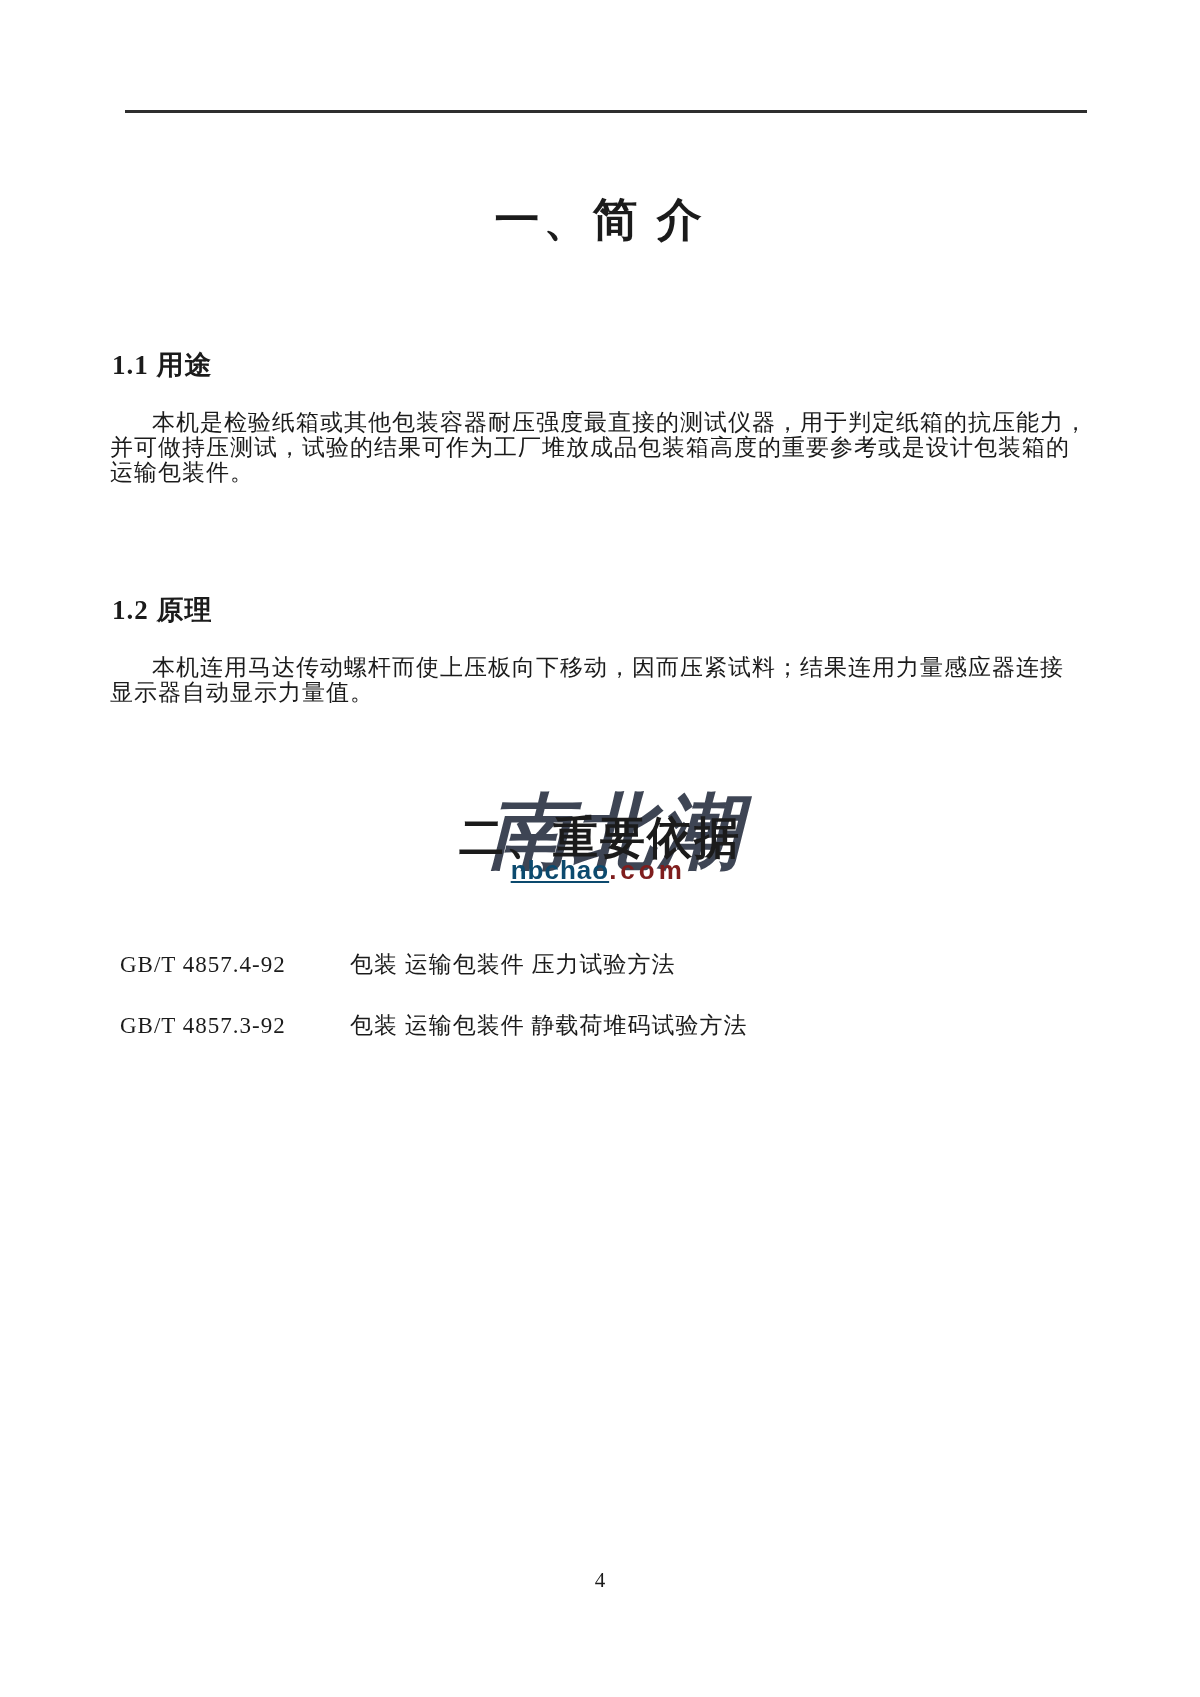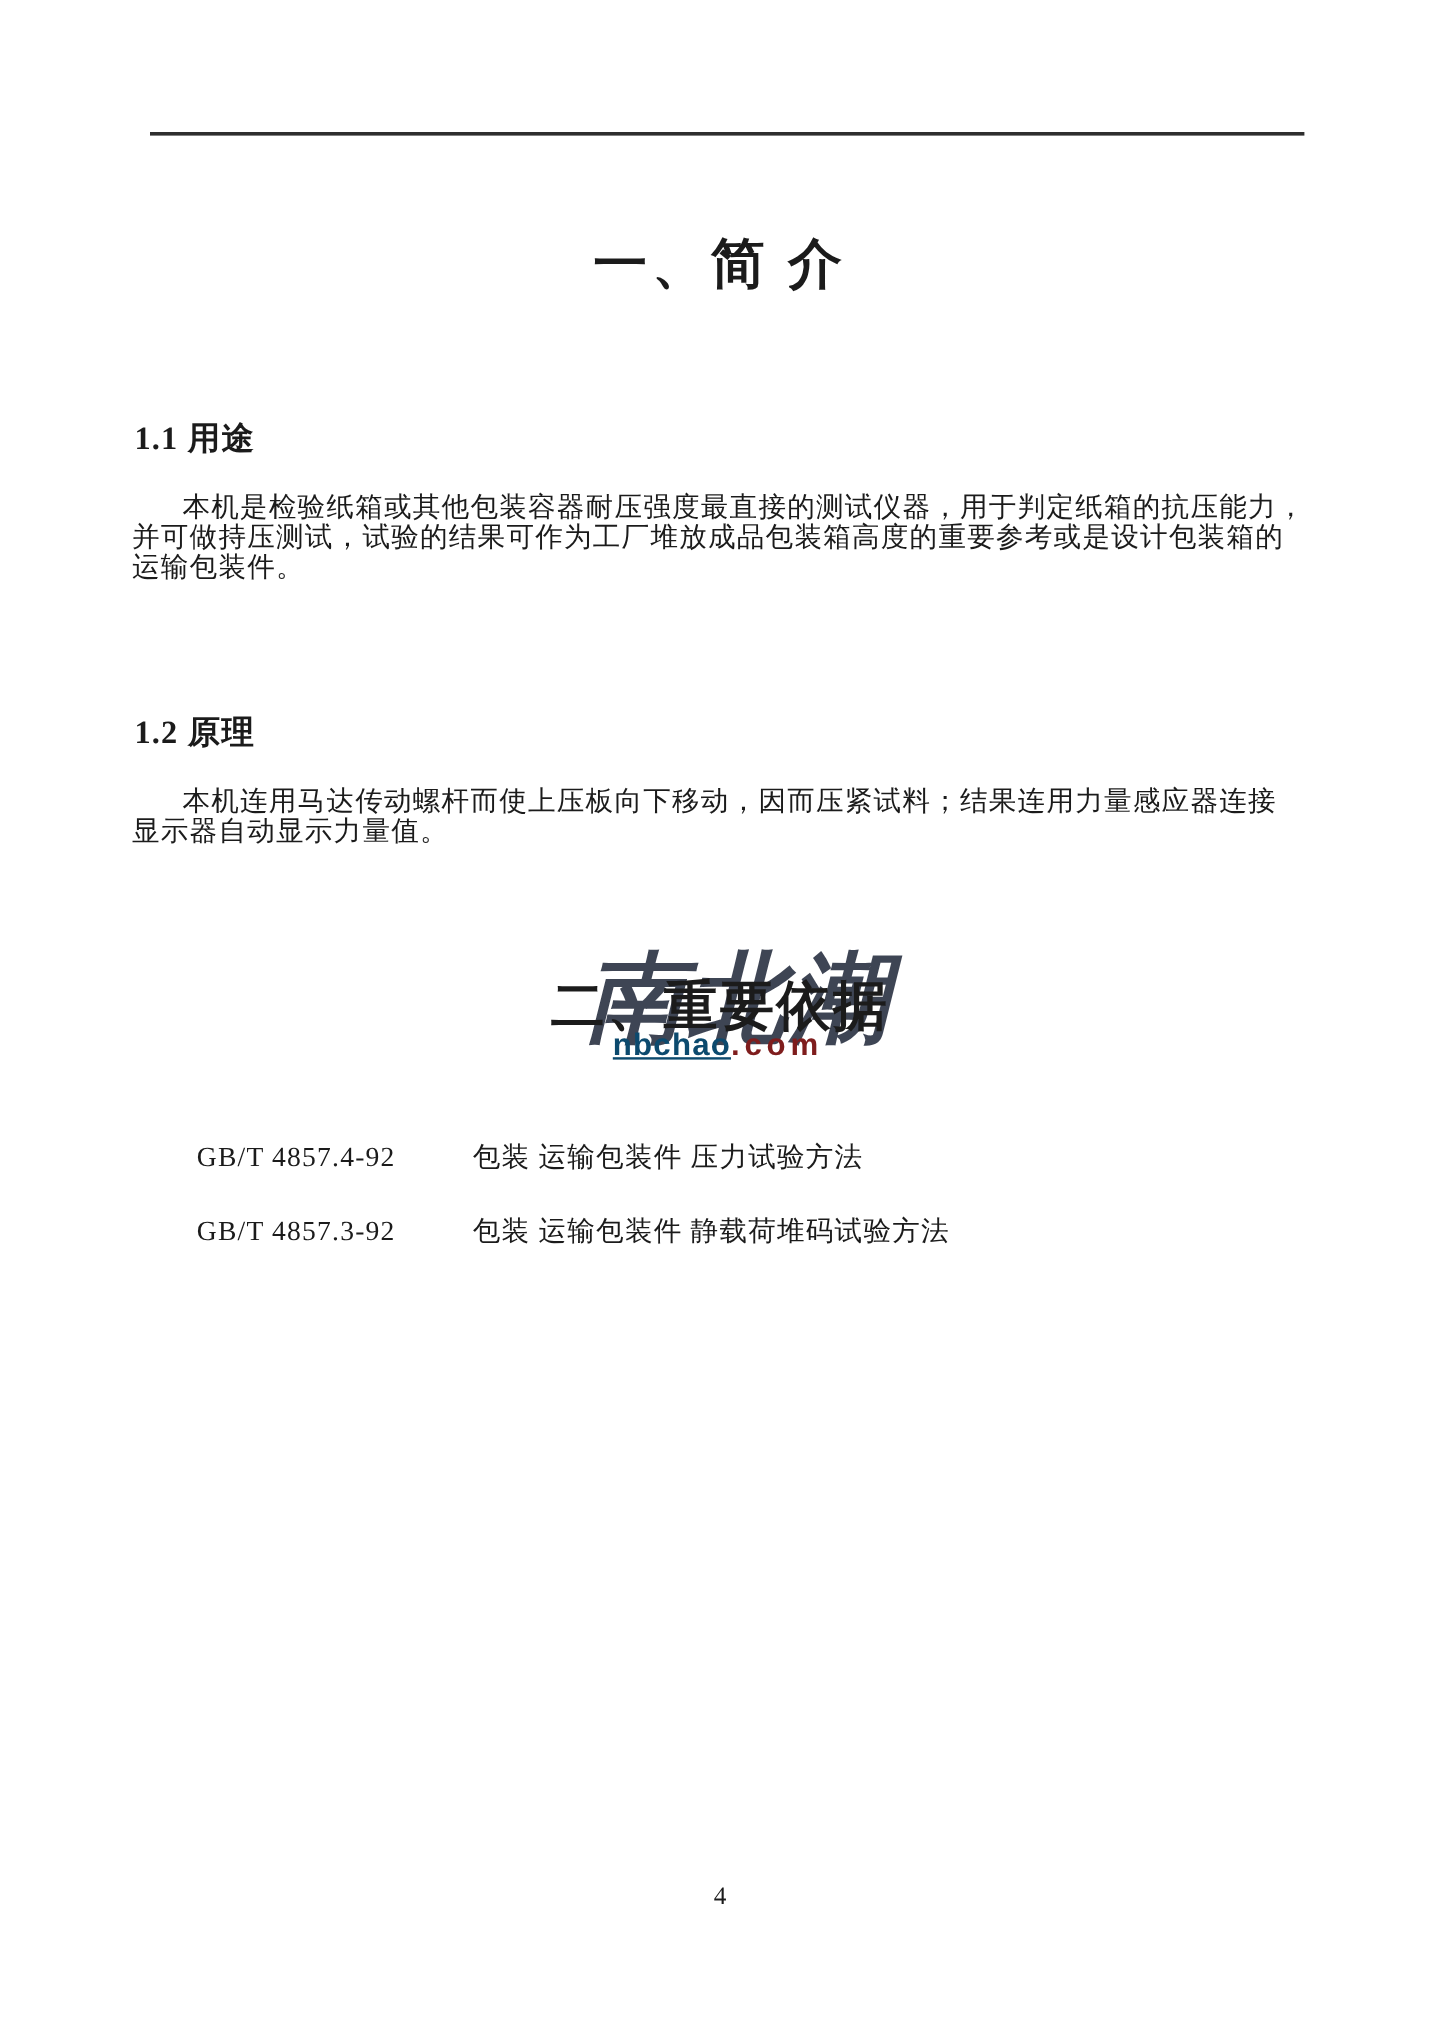--- a/index.html
+++ b/index.html
@@ -52,21 +52,21 @@
     position:absolute;left:50%;top:857px;transform:translateX(-51%);
     z-index:1;white-space:nowrap;
     font-family:"Liberation Sans","DejaVu Sans",sans-serif;
     font-size:26px;font-weight:bold;line-height:1;
   }
   .domain-main{color:#0c4a6e;letter-spacing:1px;text-decoration:underline;}
   .domain-suffix{color:#7f1d1d;letter-spacing:4px;font-weight:bold;}
   .standards{
     position:absolute;left:120px;top:952px;width:980px;
     display:flex;flex-direction:column;gap:36px;
-    font-size:23px;line-height:25px;margin-left:44px;
+    font-size:23px;line-height:25px;
   }
   .standard-row{display:flex;white-space:nowrap;}
   .standard-code{width:230px;flex:0 0 230px;letter-spacing:1px;}
   .standard-name{letter-spacing:1px;}
   .page-number{
     position:absolute;left:0;top:1568px;width:100%;
     text-align:center;font-size:21px;
   }
 </style>
 </head>

